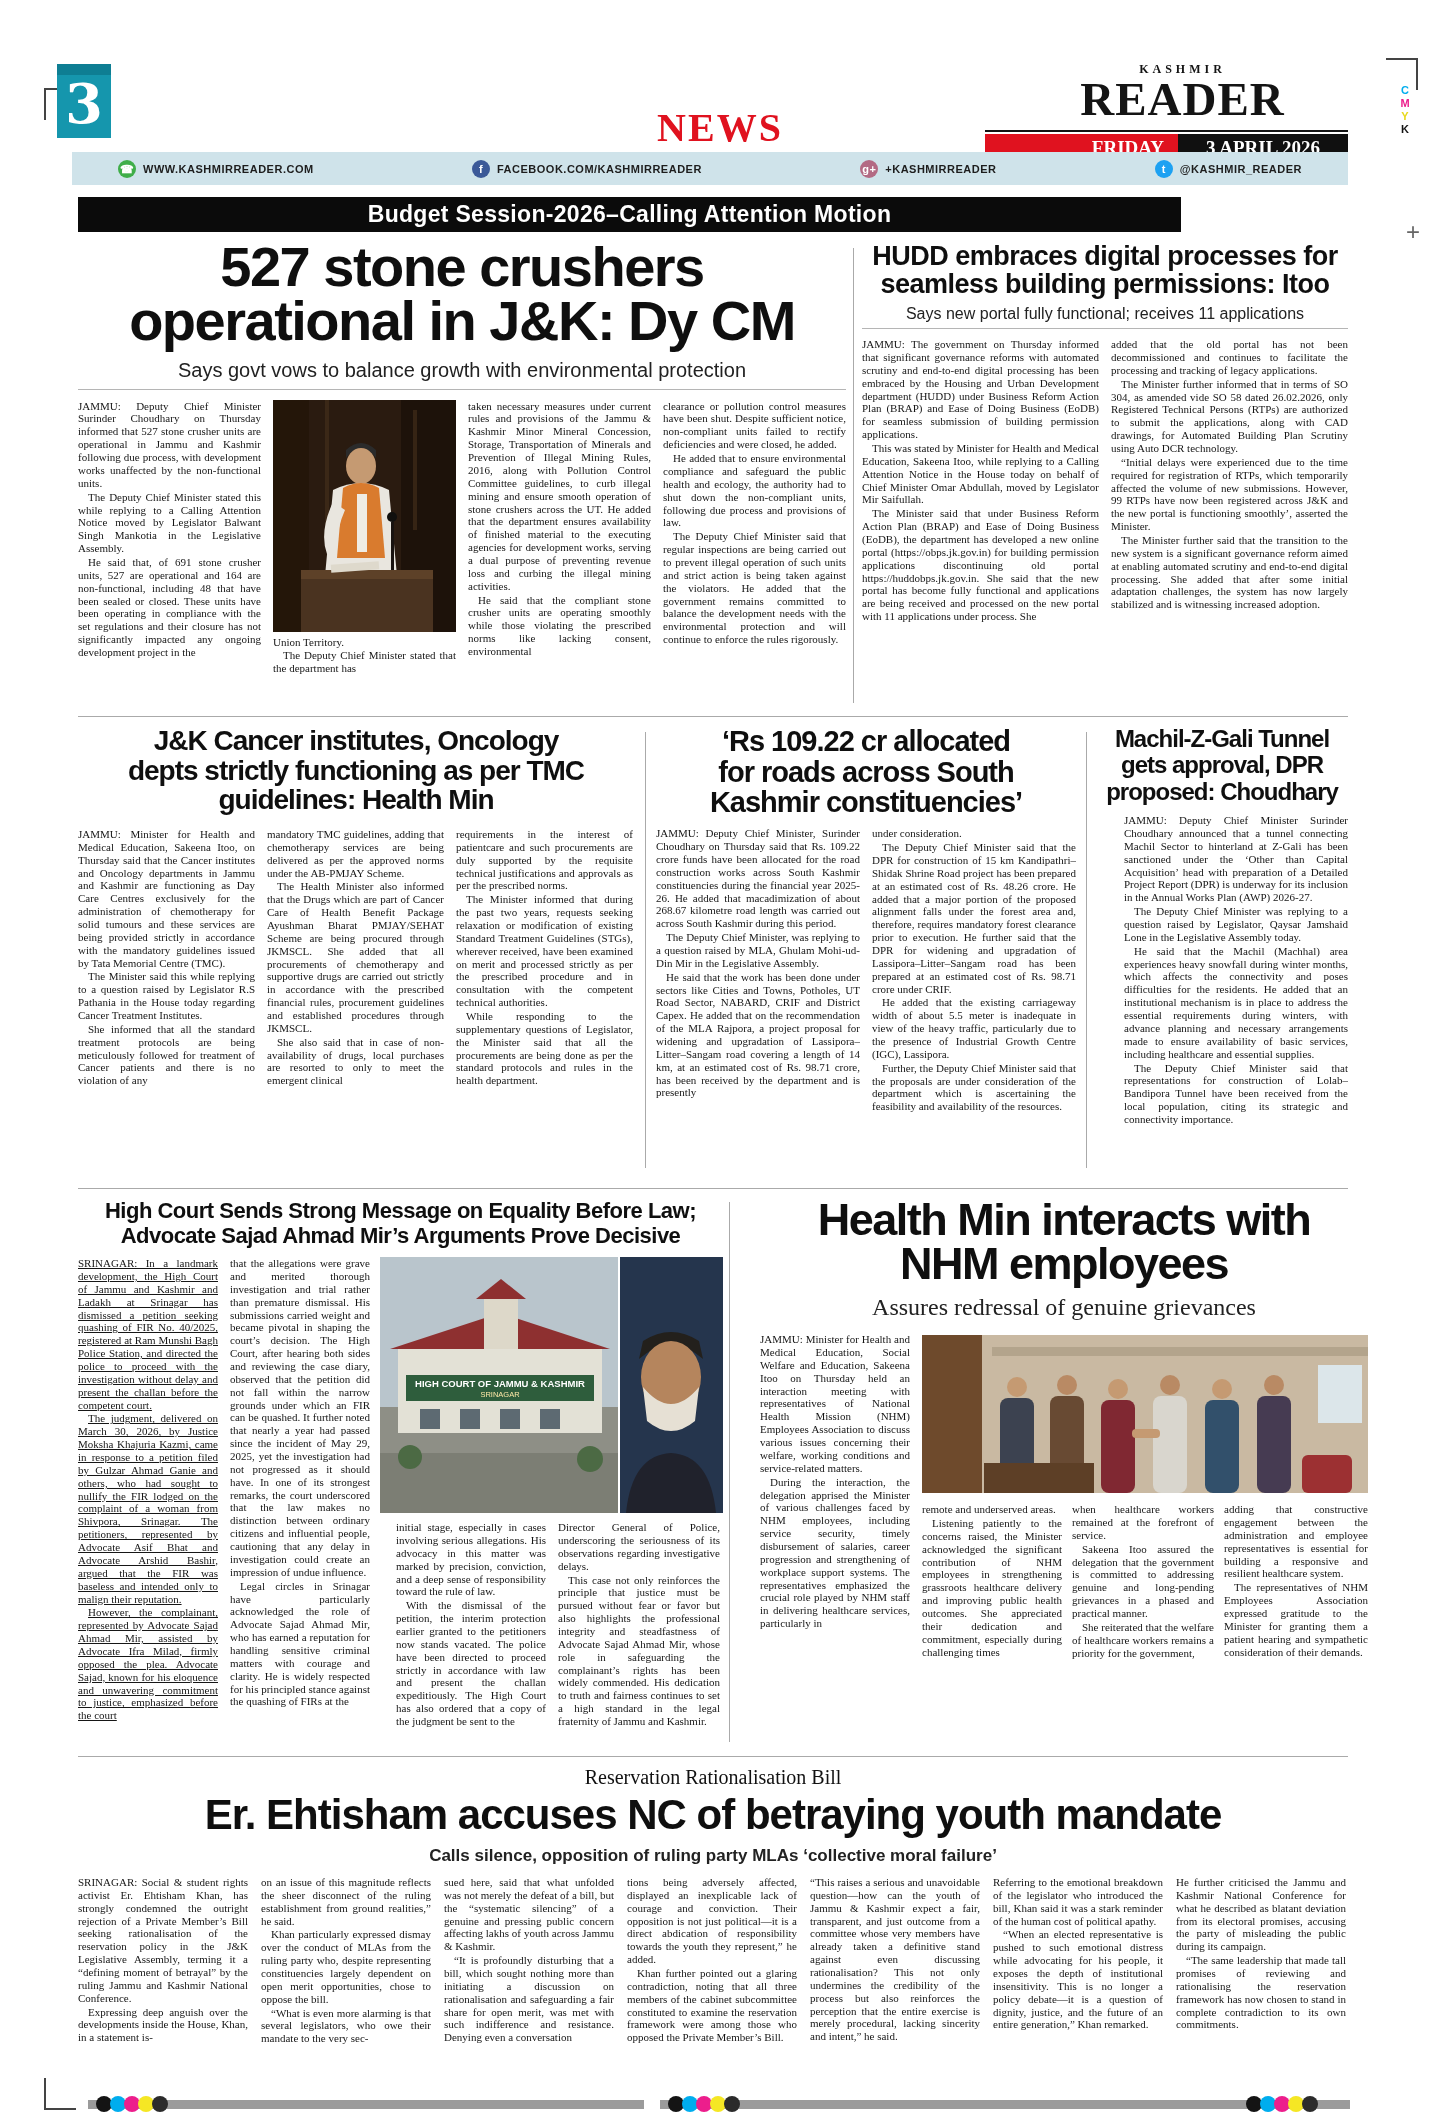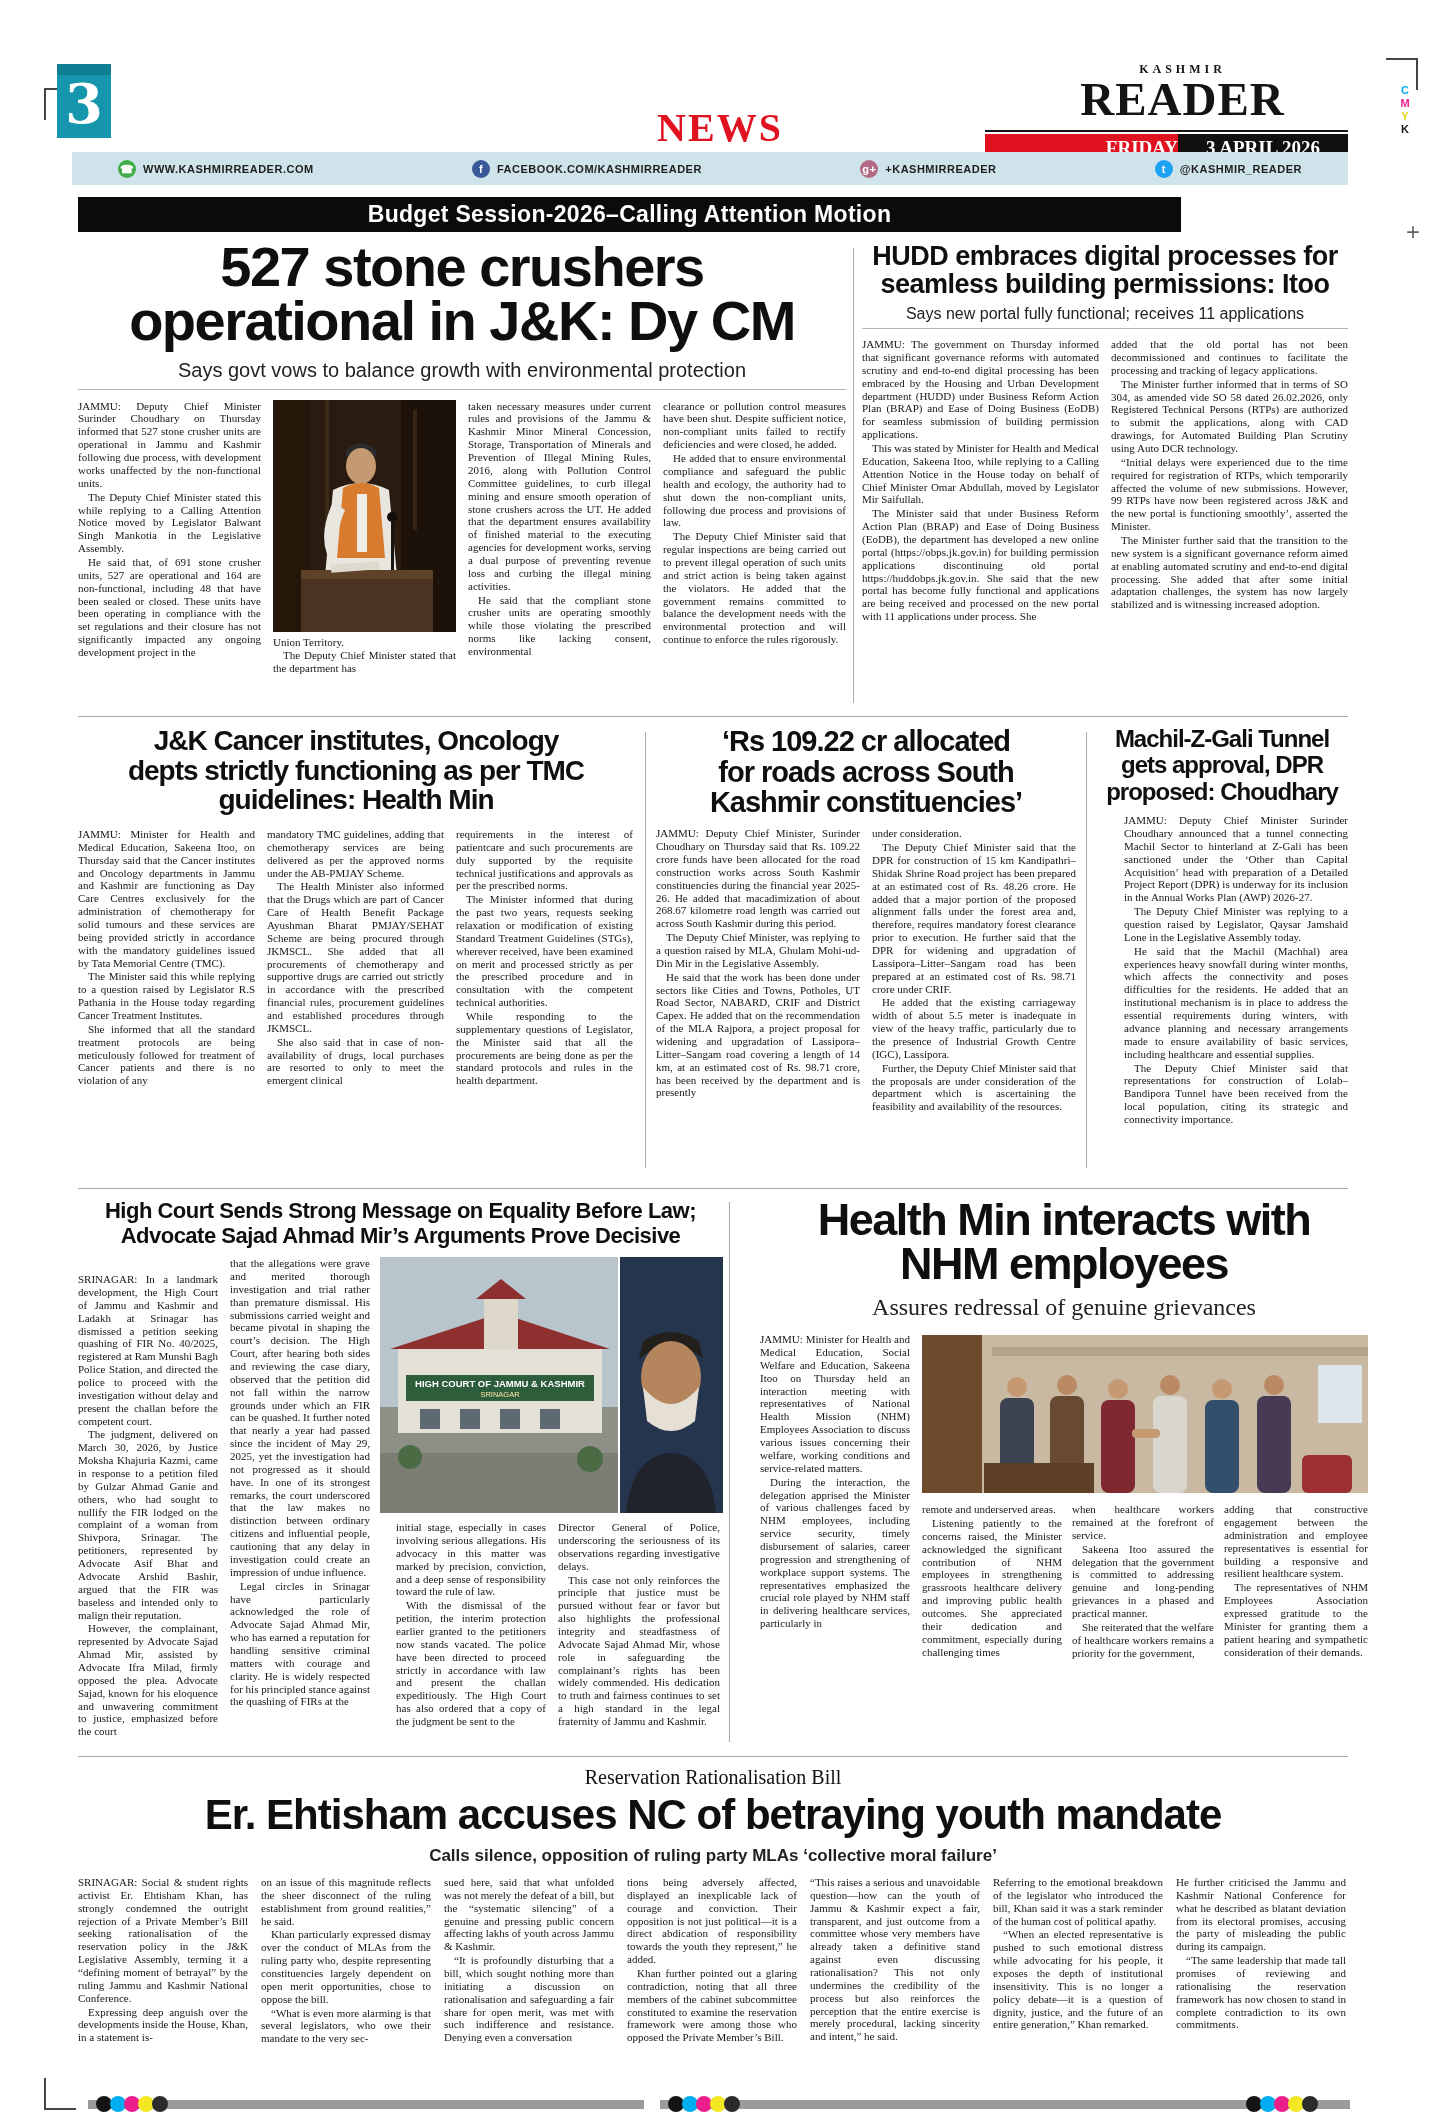--- a/index.html
+++ b/index.html
@@ -11,21 +11,21 @@
   .pagebox .strip{position:absolute;left:0;top:0;width:100%;height:11px;background:#0e7e93;}
   .pagenum{position:relative;font-family:"DejaVu Serif",serif;font-weight:bold;font-size:54px;line-height:80px;color:#fff;}
   .newshead{left:520px;top:104px;width:400px;text-align:center;font-family:"Liberation Serif",serif;
             font-weight:bold;font-size:40px;color:#e0121f;letter-spacing:2px;}
   .masthead{left:1015px;top:62px;width:335px;text-align:center;color:#141414;}
   .mast-kicker{font-size:12px;font-weight:bold;letter-spacing:4px;}
   .mast-name{font-size:47px;font-weight:bold;line-height:0.95;letter-spacing:1px;}
   .mastrule{left:985px;top:130px;width:363px;height:2px;background:#141414;}
   .datebar{left:985px;top:134px;width:363px;height:27px;display:flex;font-weight:bold;
            font-family:"Liberation Serif",serif;font-size:19px;line-height:27px;color:#fff;}
-  .datebar .day{width:193px;background:#e0121f;text-align:right;box-sizing:border-box;}
+  .datebar .day{width:193px;background:#e0121f;text-align:right;padding-right:14px;box-sizing:border-box;}
   .datebar .date{flex:1;background:#101010;text-align:center;}
   .cmyk{left:1398px;top:84px;width:14px;font-family:"Liberation Sans",sans-serif;font-weight:bold;
         font-size:11px;line-height:13px;text-align:center;}
   .linksband{left:72px;top:152px;width:1276px;height:33px;background:#cfe3ea;display:flex;
              align-items:center;justify-content:space-between;padding:0 46px;box-sizing:border-box;}
   .linkitem{display:flex;align-items:center;gap:7px;font-family:"Liberation Sans",sans-serif;
             font-weight:bold;font-size:11px;letter-spacing:0.5px;color:#1d1d1d;}
   .sicon{width:18px;height:18px;border-radius:50%;color:#fff;font:bold 11px/18px "Liberation Sans",sans-serif;
          text-align:center;display:inline-block;}
   .banner{left:78px;top:197px;width:1103px;height:35px;background:#0b0b0b;color:#fff;text-align:center;
@@ -273,21 +273,21 @@
         <p>The Deputy Chief Minister said that representations for construction of Lolab–Bandipora Tunnel have been received from the local population, citing its strategic and connectivity importance.</p>
       </div>
   </div>
 
   <div class="abs hrule" style="left:78px;top:1188px;width:1270px;"></div>
 
   <div class="abs art-court">
     <div class="hl">High Court Sends Strong Message on Equality Before Law;
 Advocate Sajad Ahmad Mir’s Arguments Prove Decisive</div>
     <div class="court-body">
-      <div class="col" style="left:0;top:16px;width:140px;height:478px;">
+      <div class="col" style="left:0;top:0;width:140px;height:478px;text-decoration:underline;">
           <p>SRINAGAR: In a landmark development, the High Court of Jammu and Kashmir and Ladakh at Srinagar has dismissed a petition seeking quashing of FIR No. 40/2025, registered at Ram Munshi Bagh Police Station, and directed the police to proceed with the investigation without delay and present the challan before the competent court.</p>
           <p>The judgment, delivered on March 30, 2026, by Justice Moksha Khajuria Kazmi, came in response to a petition filed by Gulzar Ahmad Ganie and others, who had sought to nullify the FIR lodged on the complaint of a woman from Shivpora, Srinagar. The petitioners, represented by Advocate Asif Bhat and Advocate Arshid Bashir, argued that the FIR was baseless and intended only to malign their reputation.</p>
           <p>However, the complainant, represented by Advocate Sajad Ahmad Mir, assisted by Advocate Ifra Milad, firmly opposed the plea. Advocate Sajad, known for his eloquence and unwavering commitment to justice, emphasized before the court</p>
         </div>
       <div class="col" style="left:152px;top:0;width:140px;height:478px;">
           <p>that the allegations were grave and merited thorough investigation and trial rather than premature dismissal. His submissions carried weight and became pivotal in shaping the court’s decision. The High Court, after hearing both sides and reviewing the case diary, observed that the petition did not fall within the narrow grounds under which an FIR can be quashed. It further noted that nearly a year had passed since the incident of May 29, 2025, yet the investigation had not progressed as it should have. In one of its strongest remarks, the court underscored that the law makes no distinction between ordinary citizens and influential people, cautioning that any delay in investigation could create an impression of undue influence.</p>
           <p>Legal circles in Srinagar have particularly acknowledged the role of Advocate Sajad Ahmad Mir, who has earned a reputation for handling sensitive criminal matters with courage and clarity. He is widely respected for his principled stance against the quashing of FIRs at the</p>
         </div>
       <svg class="abs photo" style="left:302px;top:0;" width="343" height="256" viewBox="0 0 343 256">
         <rect width="343" height="256" fill="#b9c5cc"></rect>

